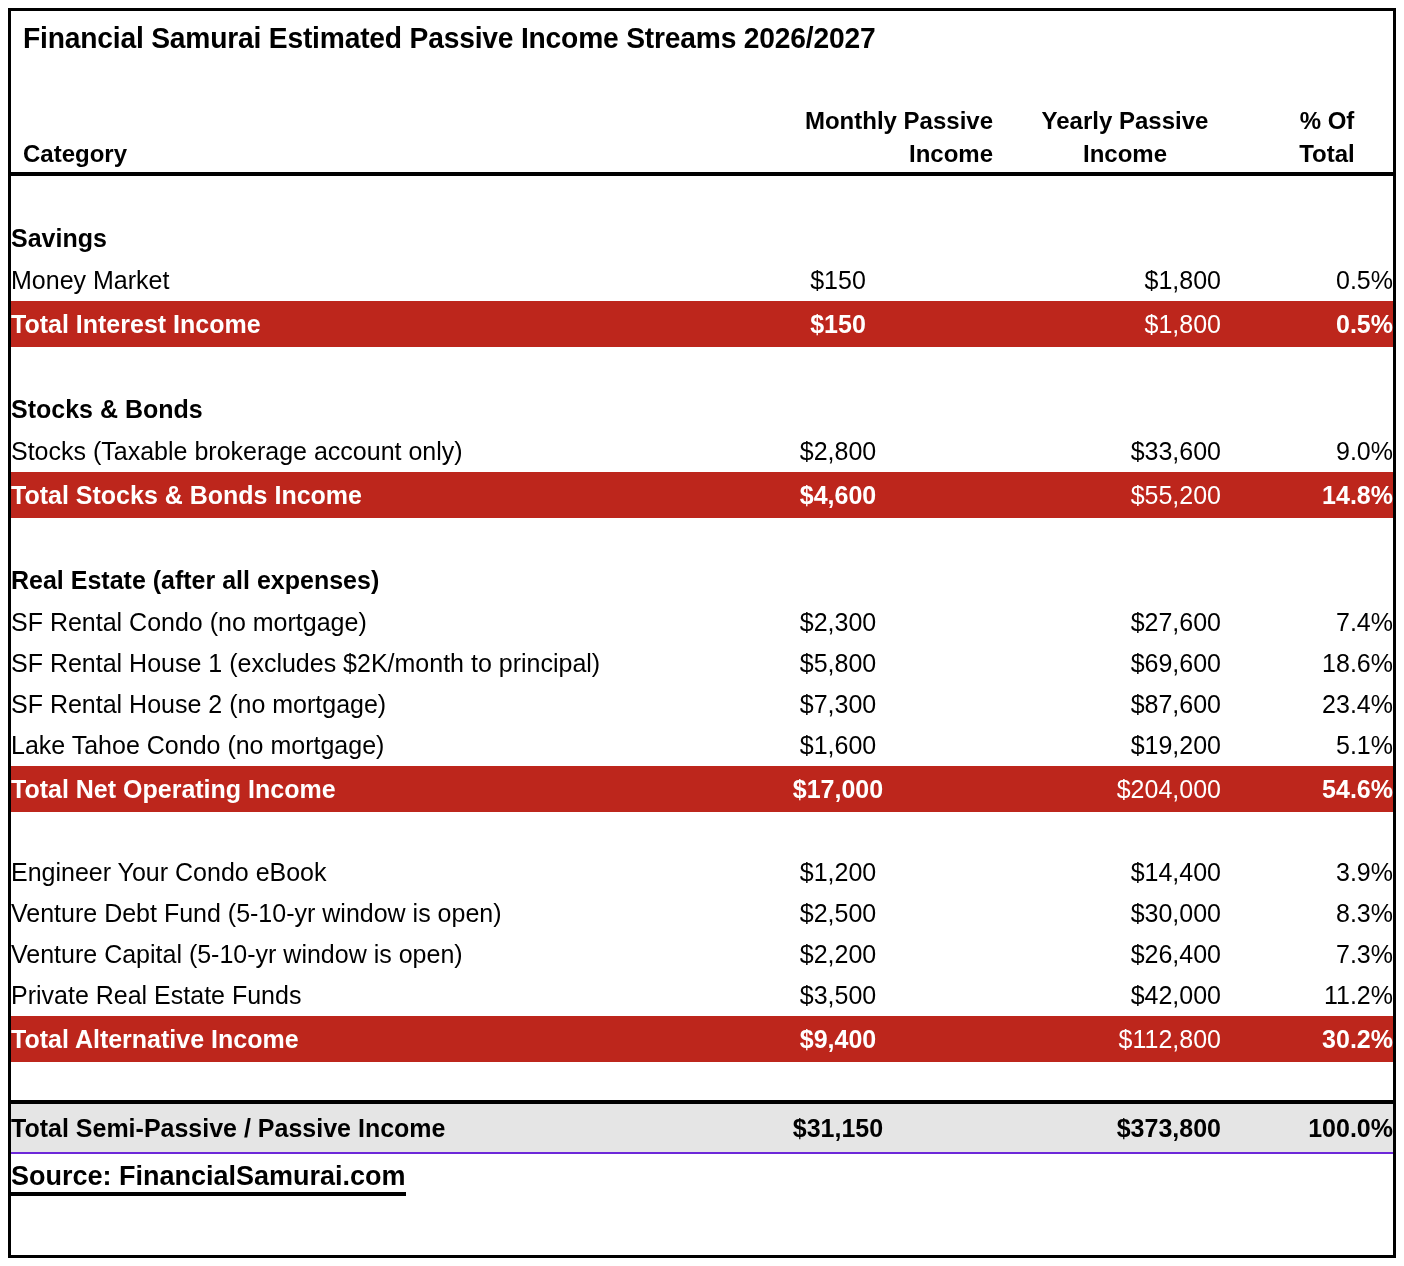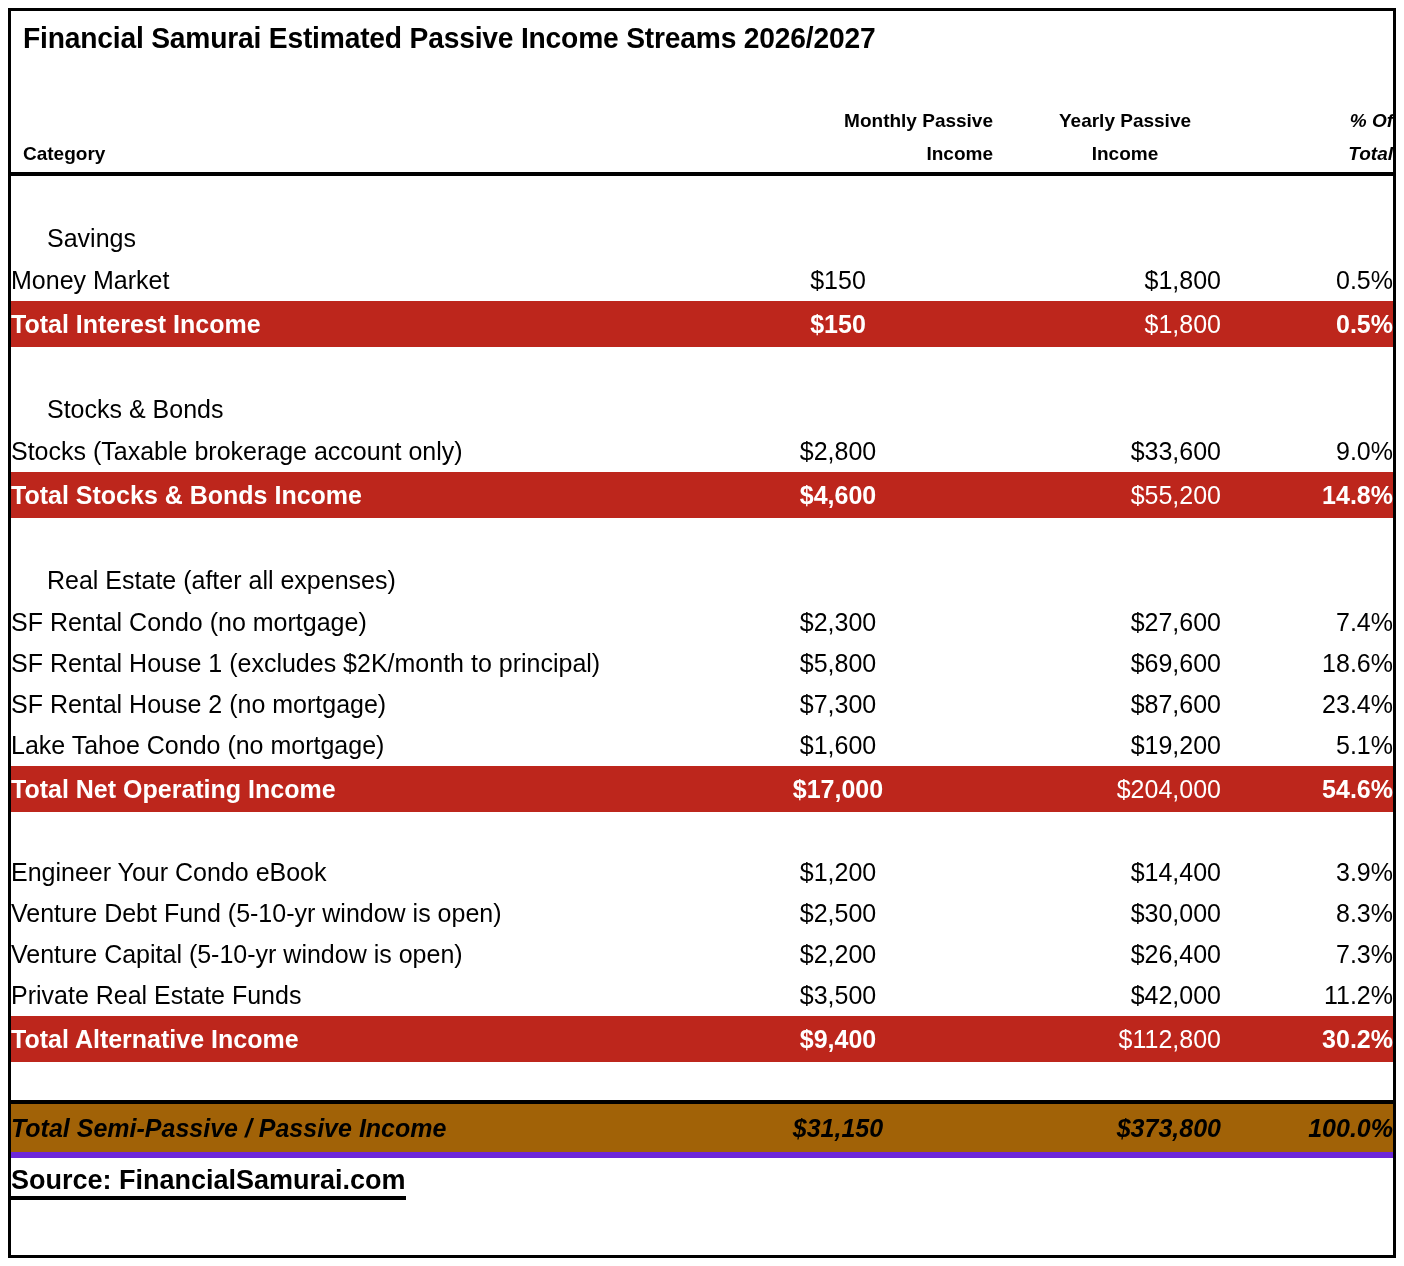--- a/index.html
+++ b/index.html
@@ -60,21 +60,21 @@
   
   .colhead {
     position: absolute;
     left: 0;
     top: 90px;
     width: 1382px;
     height: 72px;
   }
   .ch-cell {
     position: absolute;
-    font-size: 19px;
+    font-size: 24px;
     font-weight: bold;
     color: #000000;
     line-height: 33px;
     white-space: nowrap;
   }
   .ch-category {
     left: 12px;
     top: 36px;
   }
   .ch-monthly {
@@ -86,22 +86,21 @@
   .ch-yearly {
     left: 1000px;
     width: 228px;
     top: 3px;
     text-align: center;
   }
   .ch-pct {
     left: 1250px;
     width: 132px;
     top: 3px;
-    text-align: right;
-    font-style: italic;
+    text-align: center;
   }
 
   .headrule {
     position: absolute;
     left: 0;
     top: 161px;
     width: 1382px;
     height: 4px;
     background: #000000;
   }
@@ -125,38 +124,37 @@
   }
   .c-label   { width: 672px; padding-left: 12px; text-align: left; }
   .c-monthly { width: 310px; padding-right: 12px; text-align: center; }
   .c-yearly  { width: 228px; padding-right: 12px; text-align: right; }
   .c-pct     { width: 172px; padding-right: 14px; text-align: right; margin-top: 43px; }
 
   tr.row { height: 41px; padding-left: 33px; }
   tr.gap { height: 40px; }
   tr.gap td { font-size: 1px; }
 
-  tr.section td { font-weight: normal; padding-left: 36px; }
+  tr.section td { font-weight: bold; }
   tr.section { height: 44px; }
 
   tr.total td {
     background: #BD261C;
     color: #ffffff;
     font-weight: bold;
     height: 46px;
   }
   tr.total td.c-yearly { font-weight: normal; }
 
   tr.grand td {
-    background: #a16207;
+    background: #e5e5e5;
     font-weight: bold;
     height: 48px;
     border-top: 4px solid #000000;
-    border-bottom: 6px solid #6d28d9;
-    font-style: italic;
+    border-bottom: 2px solid #6d28d9;
   }
 
   tr.source td {
     height: 50px;
     font-weight: bold;
     font-size: 27px;
   }
   .source-text {
     display: inline-block;
     border-bottom: 4px solid #000000;

